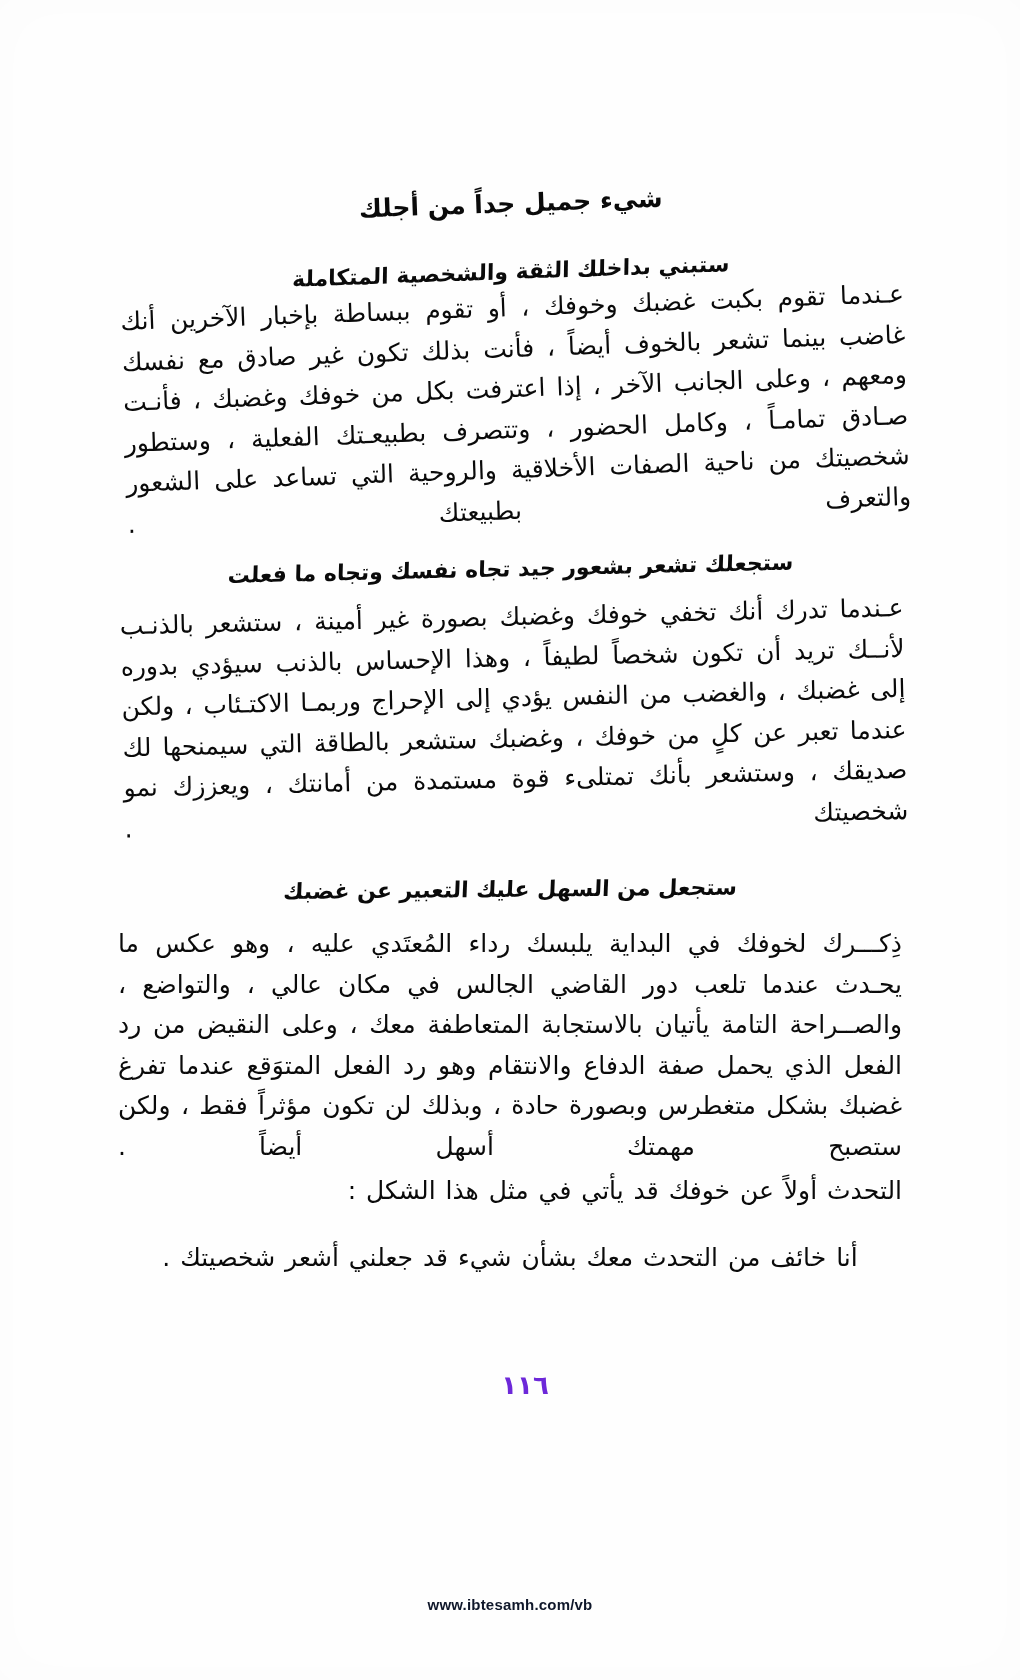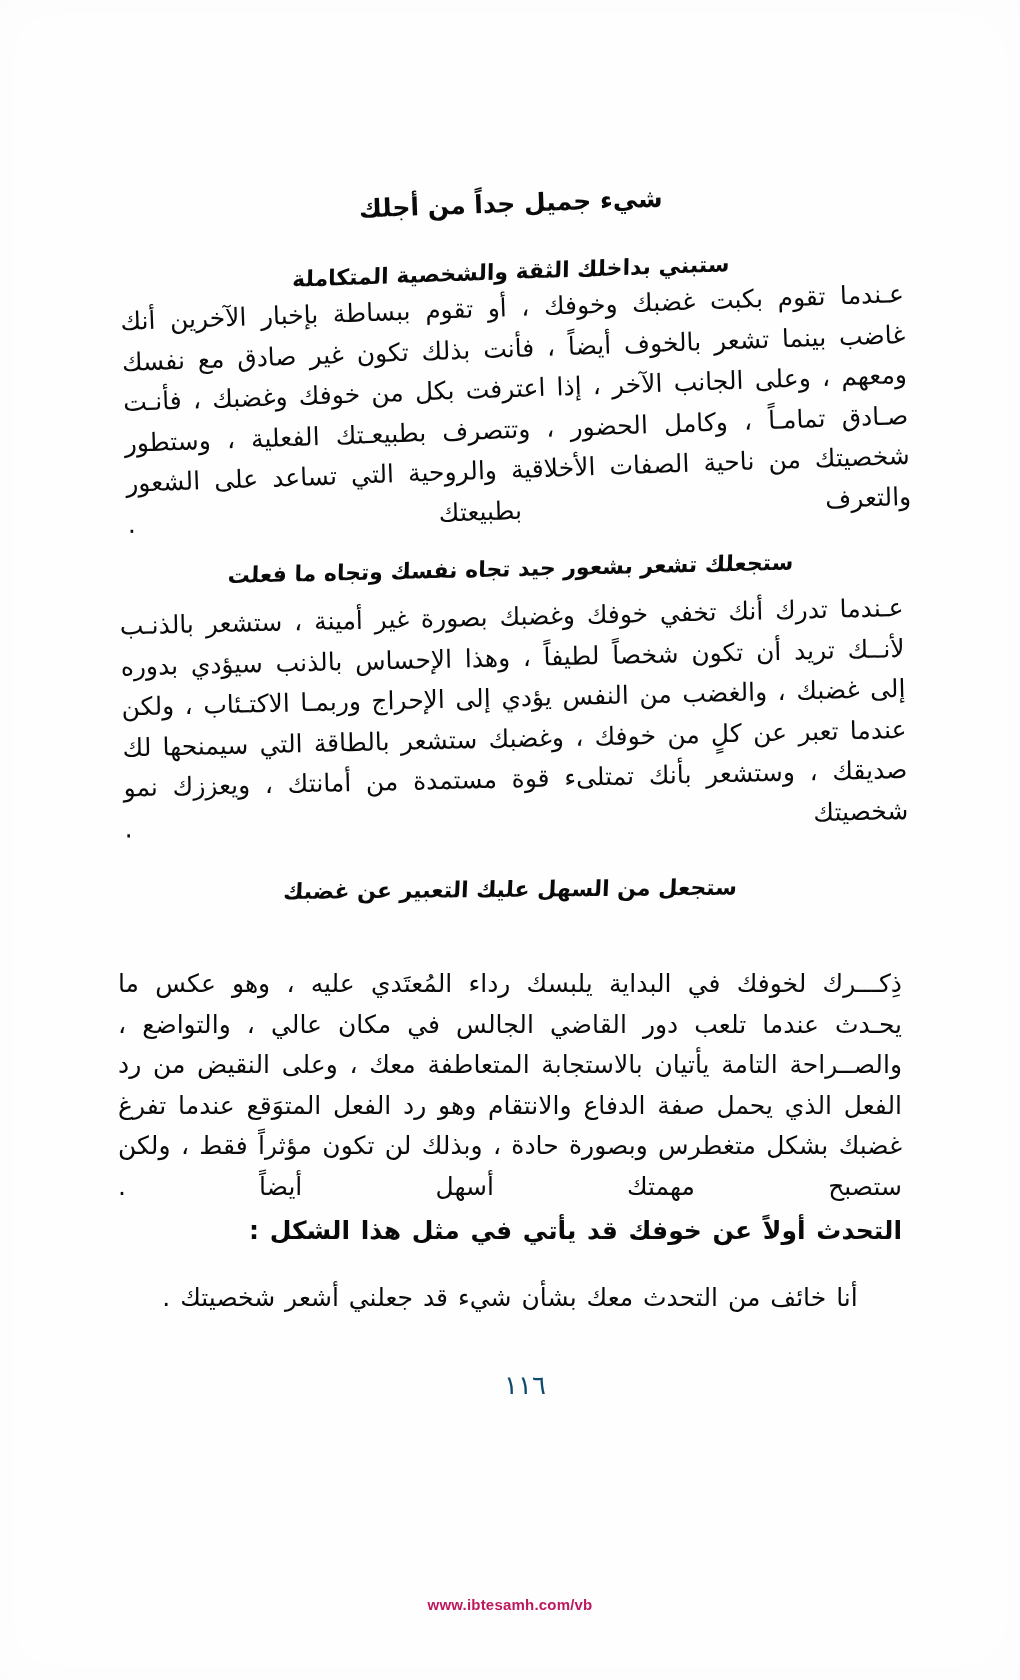--- a/index.html
+++ b/index.html
@@ -34,36 +34,36 @@
     left: 118px;
     direction: rtl;
     text-align: justify;
     text-justify: inter-word;
   }
 
   
   .tilt-strong { transform: rotate(-2.05deg); transform-origin: 100% 0; }
   .tilt-mid    { transform: rotate(-1.35deg); transform-origin: 100% 0; }
   .tilt-soft   { transform: rotate(-0.55deg); transform-origin: 100% 0; }
-  .tilt-none   { transform: rotate(0deg); margin-top: 40px; }
+  .tilt-none   { transform: rotate(0deg); }
 
   .para {
     font-family: "DejaVu Sans", sans-serif;
     font-size: 25px;
     line-height: 1.62;
     letter-spacing: 0px;
     word-spacing: 2px;
     margin: 0 0 4px 0;
     text-align: justify;
   }
   .para.stretch {
     text-align: justify;
     text-align-last: justify;
   }
-  .para.last-right { text-align-last: right; font-weight: bold; }
+  .para.last-right { text-align-last: right; }
   .para.last-center{ text-align-last: center; }
 
   .heading {
     font-family: "DejaVu Sans", sans-serif;
     font-size: 22px;
     font-weight: 700;
     line-height: 1.5;
     margin: 0;
     text-align: center;
     transform: skewX(-3deg);
@@ -84,23 +84,23 @@
 
   
   #page-number {
     position: absolute;
     left: 0;
     right: 0;
     top: 1370px;
     text-align: center;
     font-family: "DejaVu Sans", sans-serif;
     font-size: 26px;
-    font-weight: 400;
+    font-weight: 700;
     letter-spacing: 2px;
-    color: #0c4a6e;
+    color: #6d28d9;
     padding-left: 30px;
   }
 
   
   #site-footer {
     position: absolute;
     left: 0;
     right: 0;
     top: 1596px;
     text-align: center;
@@ -159,16 +159,16 @@
       <div class="spacer-md"></div>
 
       <p class="para last-center">أنا خائف من التحدث معك بشأن شيء قد جعلني أشعر شخصيتك .</p>
     </div>
 
   </div>
 
   <div id="page-number">١١٦</div>
 
   <div id="site-footer">
-    <span class="url" style="color: #be185d;">www.ibtesamh.com/vb</span>
+    <span class="url" style="color: #0f172a;">www.ibtesamh.com/vb</span>
   </div>
 
 </div>
 
 </body></html>

